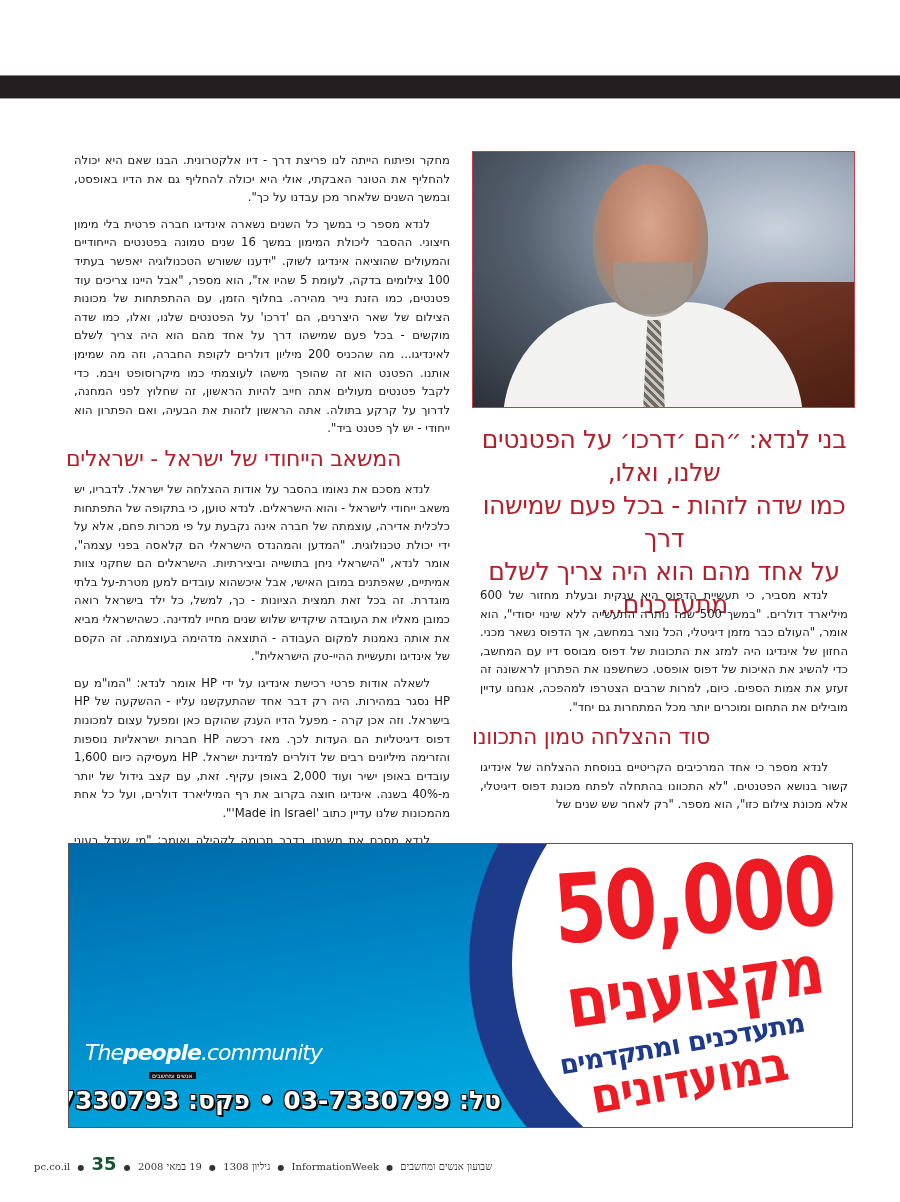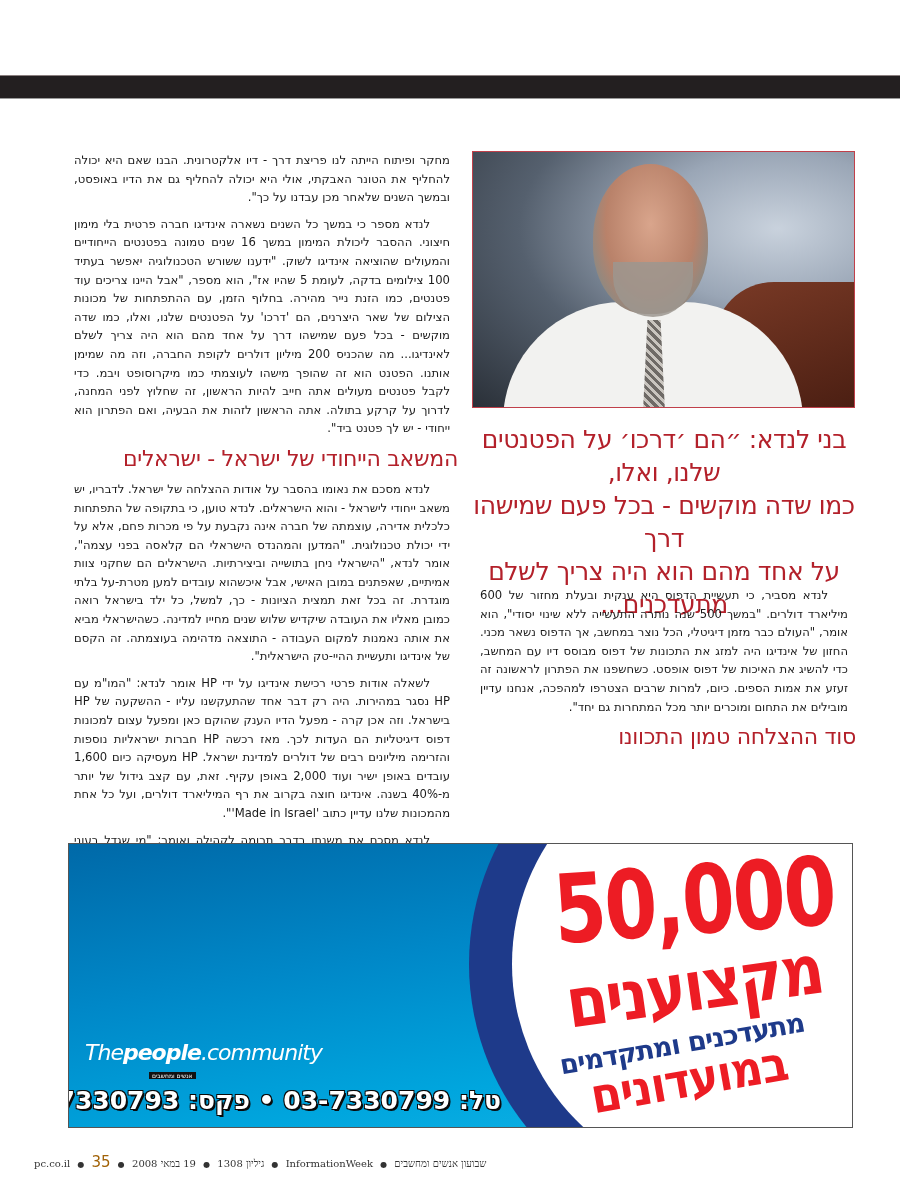--- a/index.html
+++ b/index.html
@@ -3,21 +3,21 @@
 <meta charset="utf-8">
 <style>
   html, body { margin:0; padding:0; }
   body { width:900px; height:1202px; background:#ffffff; position:relative; overflow:hidden; font-family:"DejaVu Sans", sans-serif; }
   .topbar { position:absolute; left:0; top:75px; width:900px; height:22px; background:#231f20; border-top:1px solid #8a7f7f; border-bottom:1px solid #9a9a9a; }
   .col { position:absolute; direction:rtl; text-align:justify; color:#1a1a1a; font-family:"DejaVu Sans", sans-serif; font-size:11.6px; line-height:18.6px; }
   .col p { margin:8px; text-indent:0; }
   .col p.ind { text-indent:20px; }
   .left-col { left:66px; top:143px; width:392px; }
   .right-col { left:472px; top:578px; width:384px; }
-  .subhead { color:#b3202a; font-size:22px; line-height:26px; font-weight:normal; margin:4px 0 1px 0; text-align:right; font-family:"DejaVu Sans", sans-serif; letter-spacing:-0.3px;}
+  .subhead { color:#b3202a; font-size:22px; line-height:26px; font-weight:normal; margin:4px 0 1px 0; text-align:left; font-family:"DejaVu Sans", sans-serif; letter-spacing:-0.3px;}
   .photo { position:absolute; left:472px; top:151px; width:383px; height:257px; border:1px solid #c0404a; box-sizing:border-box; overflow:hidden;
     background: radial-gradient(ellipse at 80% 30%, #c9d2dd 0%, #9aa6b6 30%, #55606e 60%, #2a3038 100%); }
   .photo .chair { position:absolute; right:0; top:130px; width:140px; height:130px; background:linear-gradient(160deg,#7a3a26,#4a1e12); border-radius:60px 0 0 0; }
   .photo .shirt { position:absolute; left:30px; top:150px; width:300px; height:120px; background:#f2f2f0; border-radius:120px 120px 0 0; }
   .photo .head { position:absolute; left:120px; top:12px; width:115px; height:150px; background:radial-gradient(ellipse at 50% 40%, #d9a58c 0%, #b9826a 55%, #8a8a84 80%); border-radius:50% 50% 45% 45%; }
   .photo .beard { position:absolute; left:140px; top:110px; width:80px; height:55px; background:#9c978f; border-radius:0 0 40px 40px; opacity:.85; }
   .photo .tie { position:absolute; left:170px; top:168px; width:22px; height:92px; background:repeating-linear-gradient(45deg,#6e6a66 0 3px,#c9c5bf 3px 6px); clip-path:polygon(20% 0,80% 0,100% 100%,0 100%); }
   .pullquote { position:absolute; left:472px; top:423px; width:384px; direction:rtl; text-align:center; color:#b3202a; font-family:"DejaVu Sans", sans-serif; font-size:25px; line-height:33px; font-weight:normal; letter-spacing:-0.4px; }
   .ad { position:absolute; left:68px; top:843px; width:785px; height:285px; border:1px solid #555; box-sizing:border-box; overflow:hidden;
     background: linear-gradient(170deg, #0069a8 0%, #0088c8 40%, #00a6de 75%, #14b4e6 100%); }
@@ -27,21 +27,21 @@
   .ad .big-word { position:absolute; left:470px; top:110px; width:310px; direction:rtl; text-align:center; color:#ed1c24; font-weight:bold; font-size:60px; line-height:64px; transform:rotate(-8deg) scaleY(1.15); letter-spacing:-2px; }
   .ad .mid-word { position:absolute; left:448px; top:185px; width:330px; direction:rtl; text-align:center; color:#1e3a8a; font-weight:bold; font-size:27px; line-height:30px; transform:rotate(-10deg); letter-spacing:-1px; }
   .ad .low-word { position:absolute; left:470px; top:212px; width:300px; direction:rtl; text-align:center; color:#ed1c24; font-weight:bold; font-size:44px; line-height:48px; transform:rotate(-10deg) scaleY(1.1); letter-spacing:-1px; }
   .ad .logo { position:absolute; left:16px; top:196px; color:#ffffff; font-family:"DejaVu Sans", sans-serif; font-size:22px; font-style:italic; letter-spacing:-1px; white-space:nowrap; }
   .ad .logo .the { font-weight:normal; }
   .ad .logo .people { font-weight:bold; }
   .ad .logo .community { font-weight:normal; }
   .ad .logo-sub { position:absolute; left:80px; top:228px; background:#111; color:#fff; font-size:6px; padding:0 3px; direction:rtl; }
   .ad .phone { position:absolute; left:12px; top:240px; width:420px; direction:rtl; text-align:left; color:#ffffff; font-weight:bold; font-size:25px; line-height:34px; white-space:nowrap; text-shadow:2px 2px 0 #0a0a0a, -1px -1px 0 #0a0a0a, 1px -1px 0 #0a0a0a, -1px 1px 0 #0a0a0a; }
   .footer { position:absolute; left:34px; top:1153px; width:500px; height:18px; direction:rtl; text-align:left; font-family:"DejaVu Serif", serif; font-size:10px; color:#333; white-space:nowrap; }
-  .footer .pgnum { font-family:"DejaVu Sans", sans-serif; font-weight:normal; font-size:15px; color:#a16207; }
+  .footer .pgnum { font-family:"DejaVu Sans", sans-serif; font-weight:bold; font-size:18px; color:#14532d; }
   .footer .dot { font-size:8px; margin:0 4px; }
   .endmark { display:inline-block; width:8px; height:8px; border:1px solid #222; margin-right:4px; vertical-align:middle; box-shadow:1px 1px 0 #222; }
 </style>
 </head>
 <body>
 
 <div class="topbar"></div>
 
 <div class="col left-col">
   <p>מחקר ופיתוח הייתה לנו פריצת דרך - דיו אלקטרונית. הבנו שאם היא יכולה להחליף את הטונר האבקתי, אולי היא יכולה להחליף גם את הדיו באופסט, ובמשך השנים שלאחר מכן עבדנו על כך".</p>
@@ -55,27 +55,28 @@
 <div class="photo" title="פורטרט של בני לנדא">
   <div class="chair"></div>
   <div class="shirt"></div>
   <div class="head"></div>
   <div class="beard"></div>
   <div class="tie"></div>
 </div>
 
 <div class="pullquote">
   <div>בני לנדא: ״הם ׳דרכו׳ על הפטנטים שלנו, ואלו,</div>
-  <div>כמו שדה מוקשים - בכל פעם שמישהו דרך</div>
+  <div>כמו שדה לזהות - בכל פעם שמישהו דרך</div>
   <div>על אחד מהם הוא היה צריך לשלם מתעדכנים...</div>
 </div>
 
 <div class="col right-col">
   <p class="ind">לנדא מסביר, כי תעשיית הדפוס היא ענקית ובעלת מחזור של 600 מיליארד דולרים. "במשך 500 שנה נותרה התעשייה ללא שינוי יסודי", הוא אומר, "העולם כבר מזמן דיגיטלי, הכל נוצר במחשב, אך הדפוס נשאר מכני. החזון של אינדיגו היה למזג את התכונות של דפוס מבוסס דיו עם המחשב, כדי להשיג את האיכות של דפוס אופסט. כשחשפנו את הפתרון לראשונה זה זעזע את אמות הספים. כיום, למרות שרבים הצטרפו למהפכה, אנחנו עדיין מובילים את התחום ומוכרים יותר מכל המתחרות גם יחד".</p>
   <h2 class="subhead">סוד ההצלחה טמון התכוונו</h2>
+  <p class="ind">לנדא מספר כי אחד המרכיבים הקריטיים בנוסחת ההצלחה של אינדיגו קשור בנושא הפטנטים. "לא התכוונו בהתחלה לפתח מכונת דפוס דיגיטלי, אלא מכונת צילום כזו", הוא מספר. "רק לאחר שש שנים של</p>
 </div>
 
 <div class="ad">
   <div class="circle-outer"></div>
   <div class="circle-inner"></div>
   <div class="big-num">50,000</div>
   <div class="big-word">מקצוענים</div>
   <div class="mid-word">מתעדכנים ומתקדמים</div>
   <div class="low-word">במועדונים</div>
   <div class="logo"><span class="the">The</span><span class="people">people</span><span class="community">.community</span></div>

